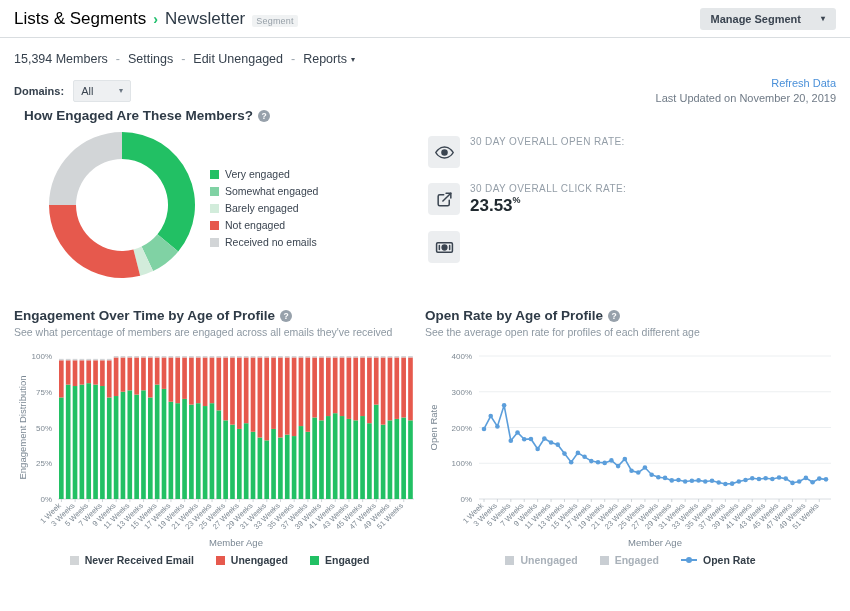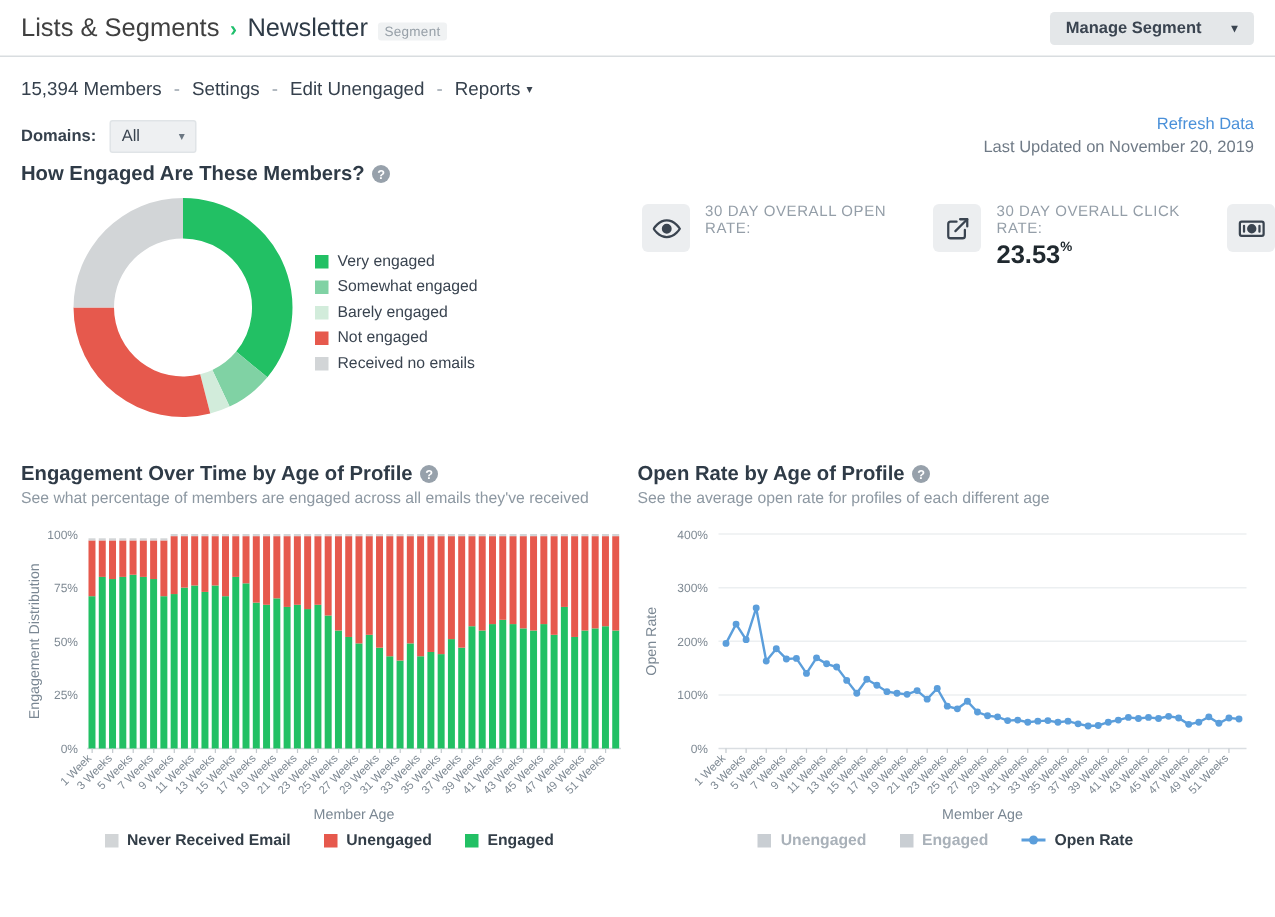--- a/index.html
+++ b/index.html
@@ -5,21 +5,21 @@
   * { box-sizing: border-box; margin: 0; padding: 0; }
   html,body { width:850px; height:611px; }
   body {
     font-family:"Liberation Sans", sans-serif;
     background:#ffffff; color:#2f3b47; overflow:hidden; position:relative;
   }
   
   .topbar { display:flex; justify-content:space-between; align-items:center;
     padding:9px 14px 9px 14px; border-bottom:1px solid #d9dde0; height:38px; }
   .crumbs { display:flex; align-items:baseline; gap:7px; font-size:17px; }
-  .crumb { color:#404040; cursor:pointer; }
+  .crumb { color:#000000; cursor:pointer; }
   .chev { color:#1fbf6c; font-weight:bold; font-size:14px; }
   .page-title { color:#2f3b47; font-weight:400; }
   .title-badge { font-size:9px; color:#97a0a8; background:#f0f2f3; padding:1px 4px;
     border-radius:2px; letter-spacing:.2px; }
   .btn { background:#e4e7e9; border:none; border-radius:3px; padding:5px 11px;
     font-size:11px; font-weight:bold; color:#3a4450; cursor:pointer;
     display:inline-flex; align-items:center; gap:20px; font-family:inherit; }
   .caret { font-size:8px; color:#3a4450; }
   
   .subnav { padding:14px 14px 0 14px; font-size:12.5px; color:#36414d; display:flex; align-items:center; }
@@ -32,31 +32,31 @@
   .select { width:58px; background:#eef0f2; border:1px solid #e0e4e7; border-radius:2px;
     font-size:11px; color:#3a4450; padding:4px 7px; display:flex;
     justify-content:space-between; align-items:center; cursor:pointer; }
   .select .caret { color:#6b7682; }
   .refresh-area { text-align:right; font-size:11px;margin-left:36px; }
   .refresh-link { color:#4a90d9; cursor:pointer; }
   .last-updated { color:#6f7a86; margin-top:3px; }
   
   .sec1 { position:relative; height:192px; margin-top:4px; }
   .sec-title { font-size:13.5px; font-weight:bold; color:#2f3b47;
-    display:flex; align-items:center; gap:5px; padding:0 14px; }
+    display:flex; align-items:center; gap:5px; padding:0 24px; }
   .help { display:inline-block; width:12px; height:12px; border-radius:50%;
     background:#97a1ab; color:#fff; font-size:8.5px; font-weight:bold;
     text-align:center; line-height:12px; cursor:pointer; }
   .donut-wrap { position:absolute; left:47px; top:22px; }
   .donut-legend { position:absolute; left:210px; top:60px; list-style:none; }
   .donut-legend li { display:flex; align-items:center; gap:6px; font-size:10.5px;
     color:#3a4450; margin-bottom:5px; }
   .swatch { width:9px; height:9px; display:inline-block; flex:none; }
   .stats { position:absolute; left:428px; top:28px; display:flex;
-    flex-direction:row; gap:15px; }
+    flex-direction:column; gap:15px; }
   .stat { display:flex; align-items:flex-start; gap:10px; }
   .stat-icon-box { width:32px; height:32px; background:#eceef0; border-radius:4px;
     display:flex; align-items:center; justify-content:center; flex:none; }
   .stat-label { font-size:10px; color:#949ea8; letter-spacing:.4px; }
   .stat-value { font-size:17px; font-weight:bold; color:#20292f; margin-top:2px; }
   .stat-value sup { font-size:9px; position:relative; top:-1px; }
   
   .sec2 { display:flex; padding:0 14px; margin-top:8px;align-items:center; }
   .col { width:50%; position:relative; }
   .col-sub { font-size:10.5px; color:#8d98a2; margin-top:3px; padding:0 14px; }

